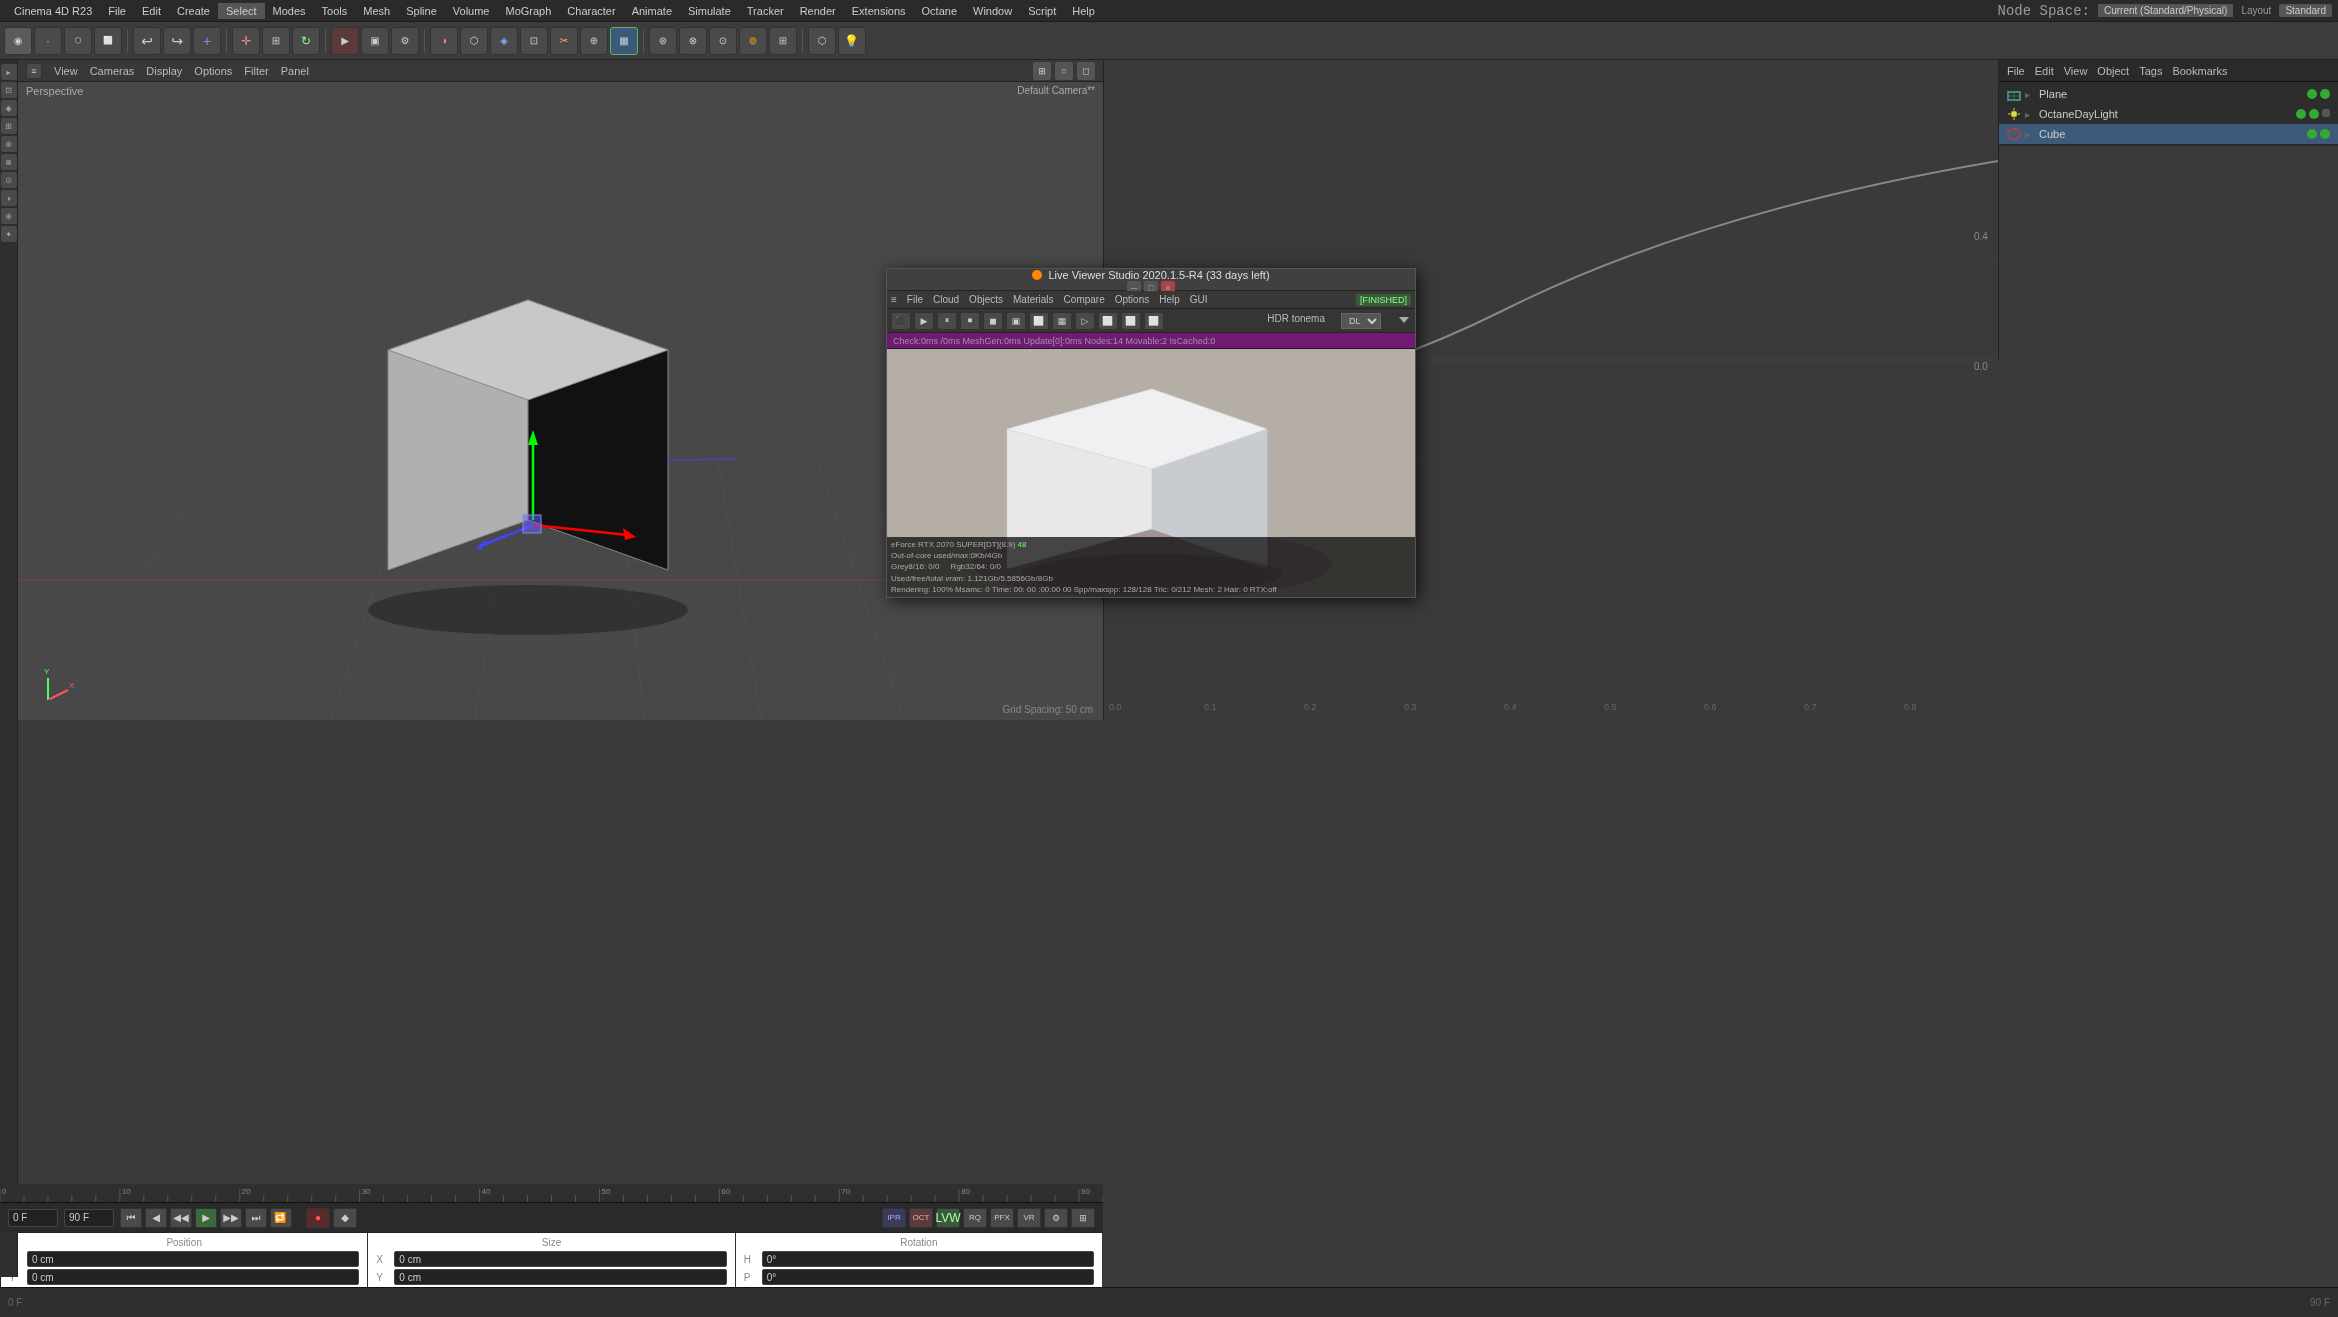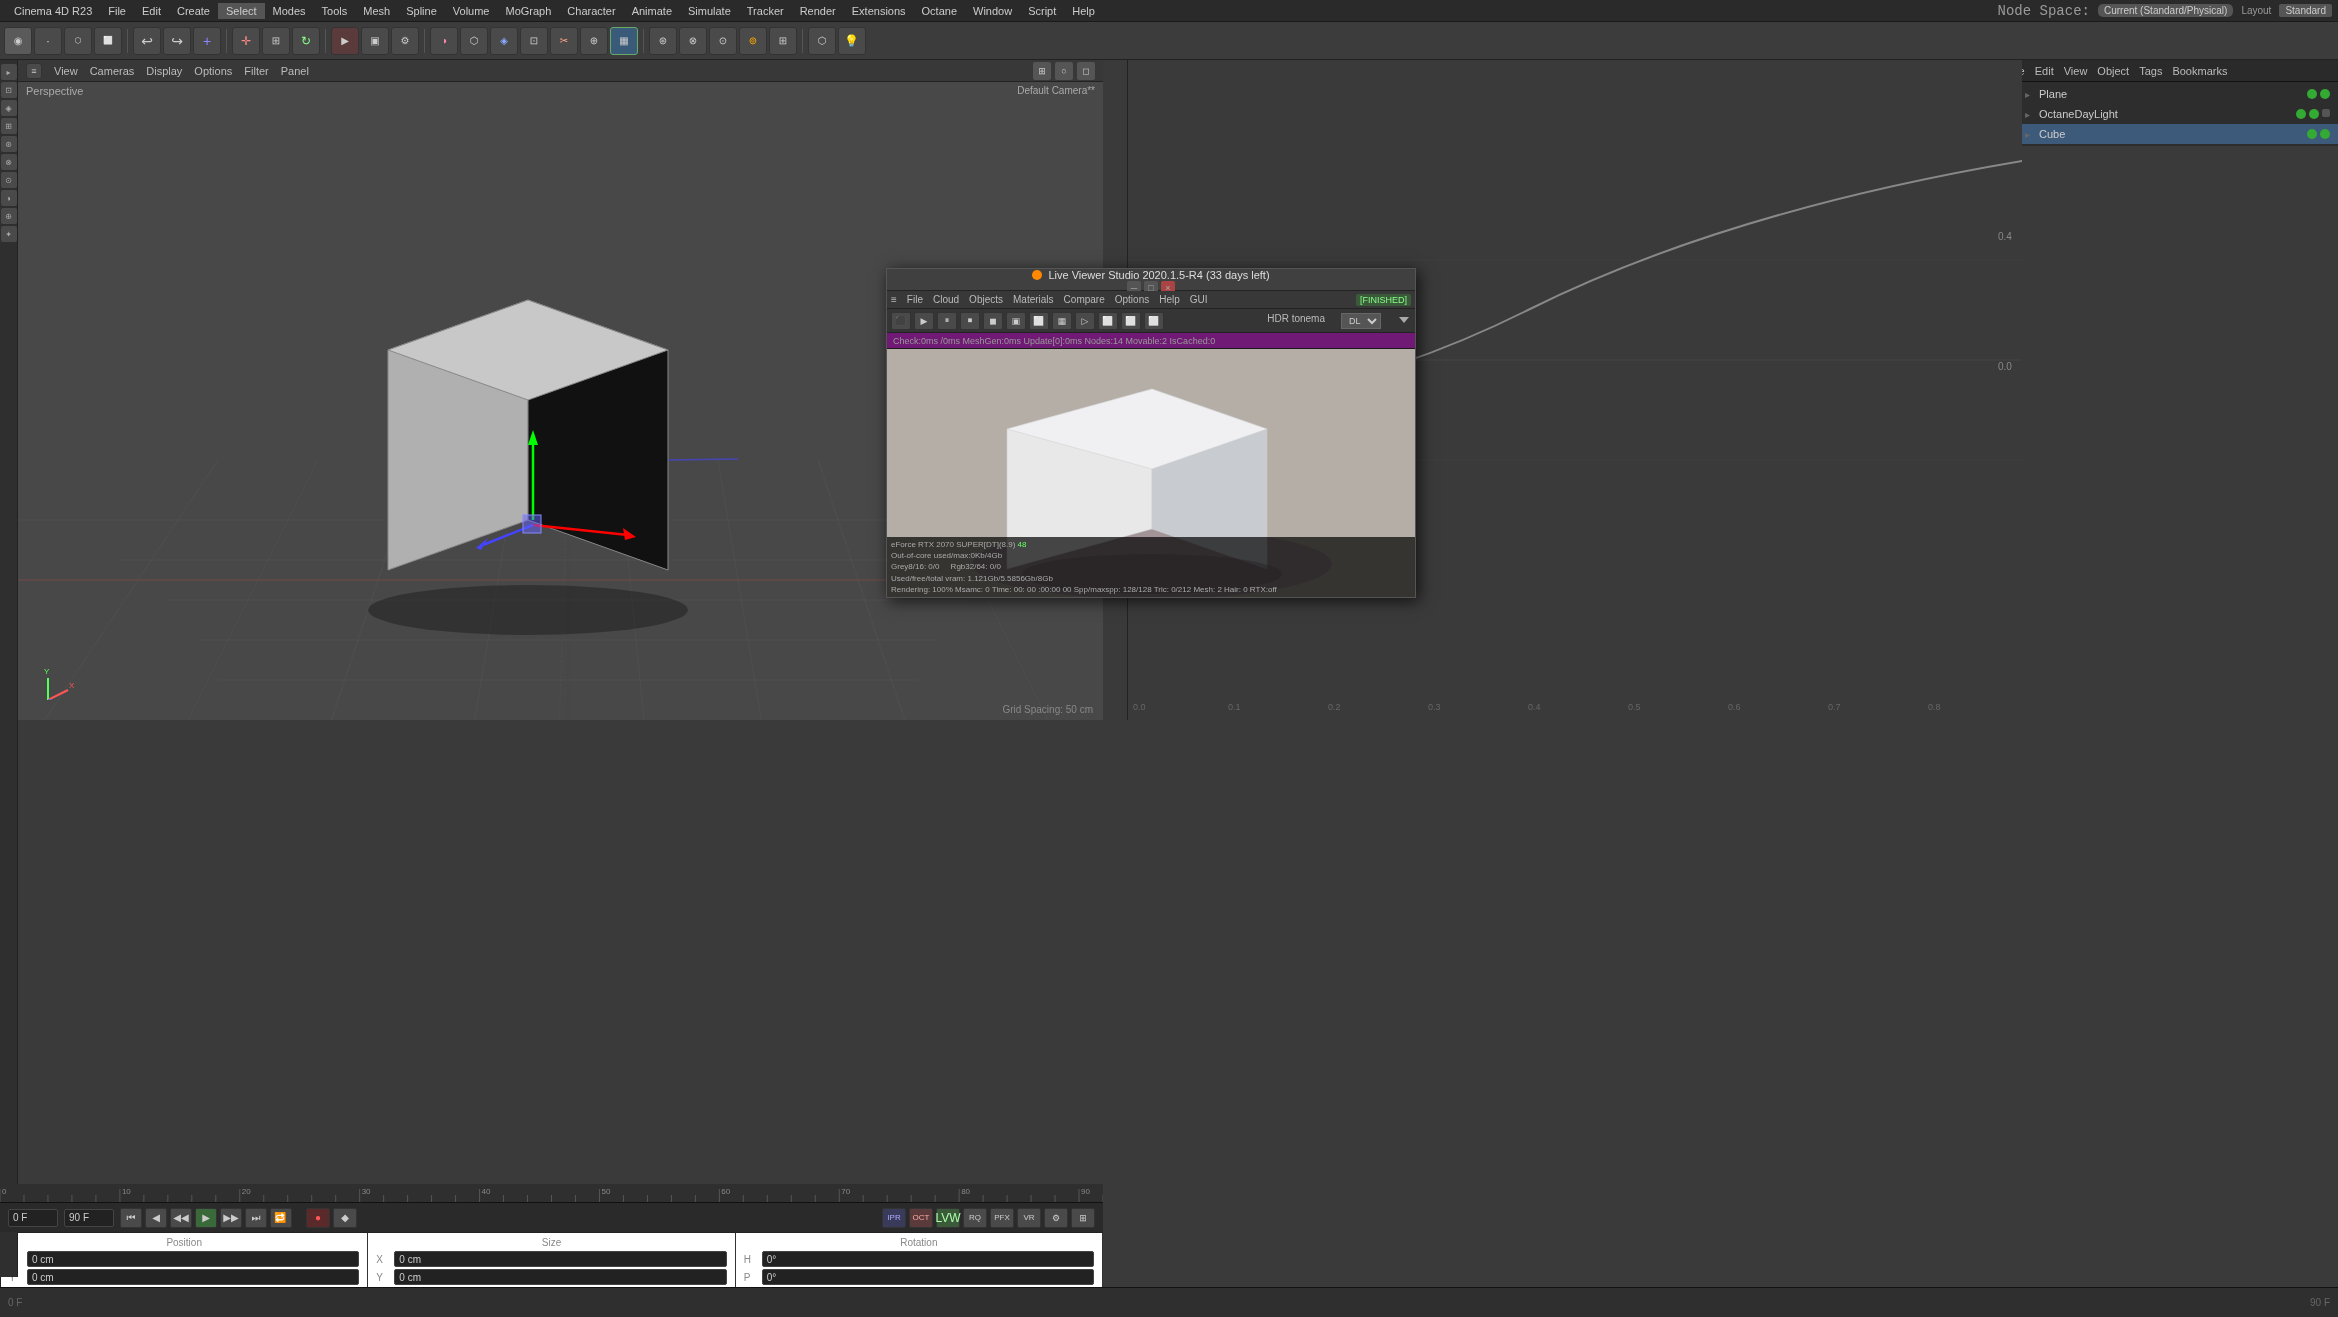--- a/index.html
+++ b/index.html
@@ -579,21 +579,21 @@
   <span class="menu-item">Simulate</span>
   <span class="menu-item">Tracker</span>
   <span class="menu-item">Render</span>
   <span class="menu-item">Extensions</span>
   <span class="menu-item">Octane</span>
   <span class="menu-item">Window</span>
   <span class="menu-item">Script</span>
   <span class="menu-item">Help</span>
   <div style="margin-left:auto; display:flex; align-items:center; gap:8px;">
     <span style="color:#999; font-size:14px;font-family:Liberation Mono, monospace;">Node Space:</span>
-    <span style="background:#555; padding:1px 6px; font-size:10px; color:#ccc; border-radius:5px;">Current (Standard/Physical)</span>
+    <span style="background:#555; padding:1px 6px; font-size:10px; color:#ccc; border-radius:0;">Current (Standard/Physical)</span>
     <span style="color:#999; font-size:10px;">Layout</span>
     <span style="background:#555; padding:1px 6px; font-size:10px; color:#ccc; border-radius:2px;">Standard</span>
   </div>
 </div>
 
 <div id="toolbar">
 
   <div class="toolbar-group">
     <div class="toolbar-btn" style="font-size:10px; background:#5a5a5a;">◉</div>
     <div class="toolbar-btn">·</div>
@@ -894,21 +894,21 @@
           <span>Grey8/16: 0/0</span>&nbsp;&nbsp;&nbsp;&nbsp;
           <span>Rgb32/64: 0/0</span>
         </div>
         <div class="lv-stat-row">Used/free/total vram: 1.121Gb/5.5856Gb/8Gb</div>
         <div class="lv-stat-row">Rendering: 100% Msamc: 0  Time: 00: 00 :00:00  00  Spp/maxspp: 128/128  Tric: 0/212  Mesh: 2  Hair: 0  RTX:off</div>
       </div>
     </div>
   </div>
 </div>
 
-<div id="graph-area" style="position:absolute; top:60px; left:1103px; width:895px; height:660px; background:#3a3a3a; border-left:1px solid #222; overflow:hidden;margin-left:24px;">
+<div id="graph-area" style="position:absolute; top:60px; left:1103px; width:895px; height:660px; background:#3a3a3a; border-left:1px solid #222; overflow:hidden;">
   <svg xmlns="http://www.w3.org/2000/svg" width="100%" height="100%">
     <rect width="100%" height="100%" fill="#3a3a3a"></rect>
 
     <line x1="0" y1="300" x2="900" y2="300" stroke="#444" stroke-width="1"></line>
     <line x1="0" y1="200" x2="900" y2="200" stroke="#444" stroke-width="0.5"></line>
     <line x1="0" y1="400" x2="900" y2="400" stroke="#444" stroke-width="0.5"></line>
 
     <path d="M 0,350 Q 200,350 400,250 Q 600,150 900,100" fill="none" stroke="#888" stroke-width="2"></path>
 
     <text x="870" y="180" fill="#888" font-size="10" font-family="Arial">0.4</text>

